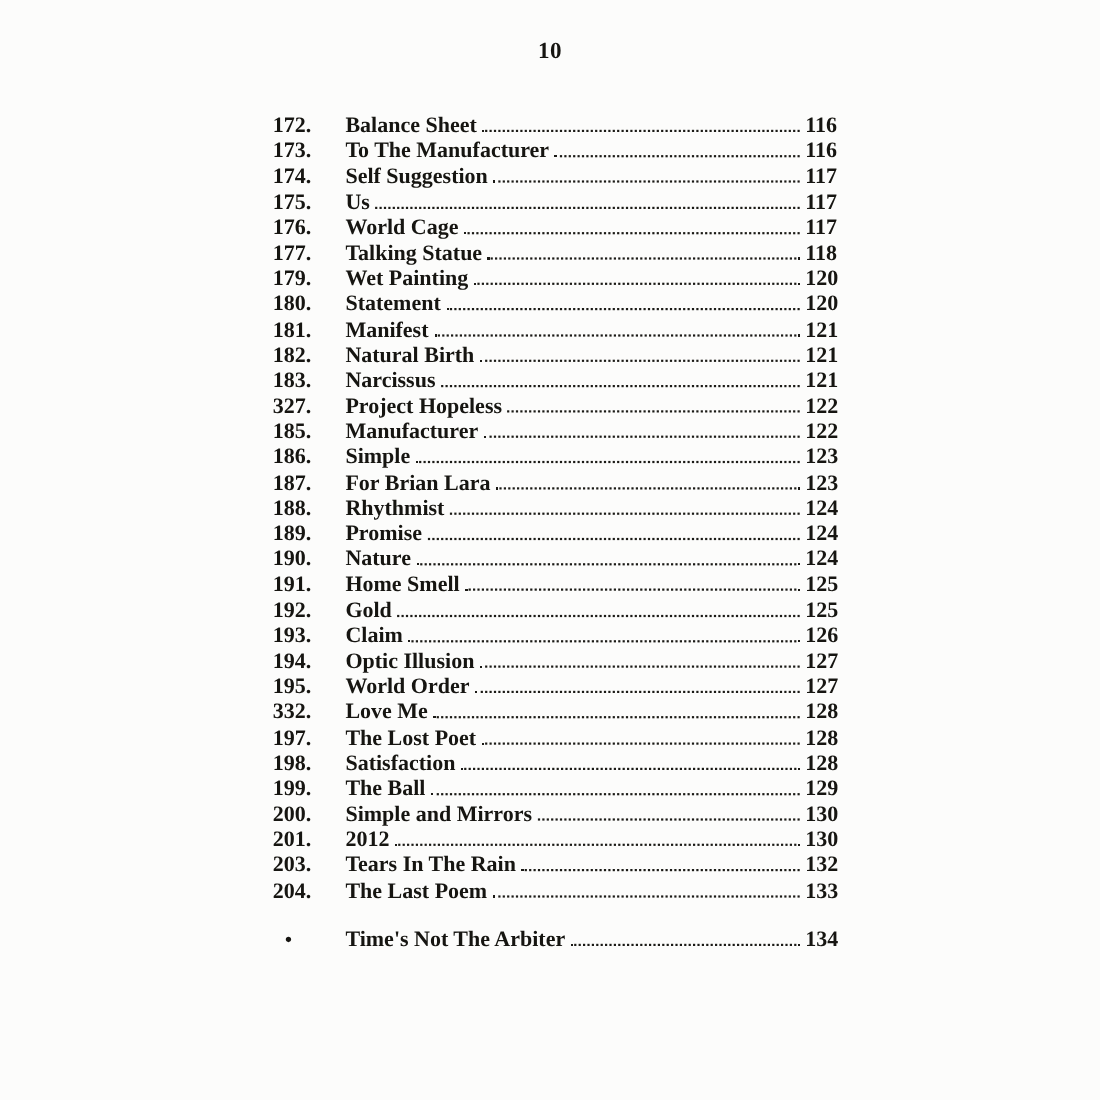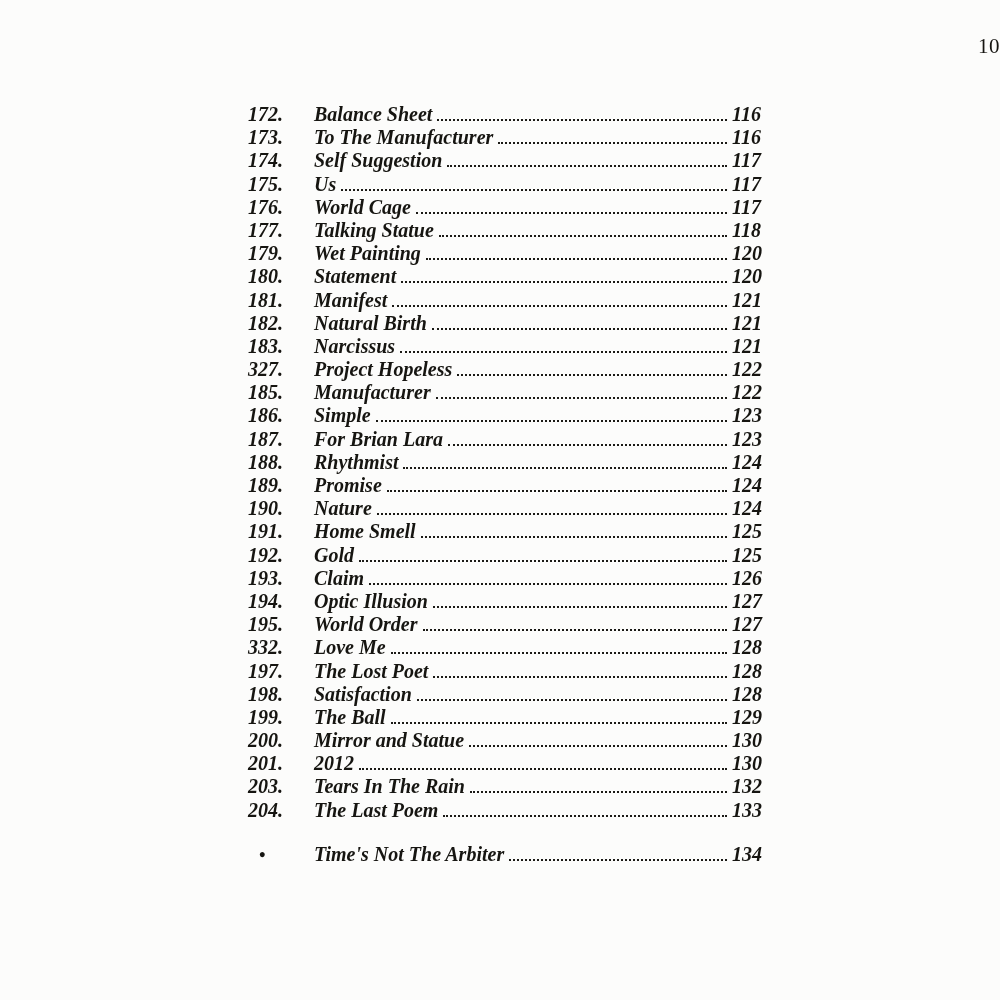--- a/index.html
+++ b/index.html
@@ -14,39 +14,38 @@
     color: #161511;
     overflow: hidden;
   }
   .page {
     position: relative;
     width: 1000px;
     height: 1000px;
   }
   .page-number {
     padding-top: 34px;
-    text-align: right;
+    text-align: center;
     font-size: 21px;
     line-height: 24px;
-    font-weight: 400;
+    font-weight: 700;
     letter-spacing: 0.5px;
   }
   .toc {
     margin-top: 45px;
     margin-left: 248px;
     width: 518px;
   }
   .row {
     display: flex;
     align-items: baseline;
     height: 23.2px;
     font-size: 20px;
     font-weight: 600;
     white-space: nowrap;
-    font-style: italic;
   }
   .num {
     flex: 0 0 66px;
   }
   .title {
     flex: 0 0 auto;
   }
   .leader {
     flex: 1 1 auto;
     min-width: 10px;
@@ -259,21 +258,21 @@
 
   <div class="row">
     <span class="num">199.</span>
     <span class="title">The Ball</span>
     <span class="leader"></span>
     <span class="pg">129</span>
   </div>
 
   <div class="row">
     <span class="num">200.</span>
-    <span class="title">Mirror and Statue</span>
+    <span class="title">Simple and Mirrors</span>
     <span class="leader"></span>
     <span class="pg">130</span>
   </div>
 
   <div class="row">
     <span class="num">201.</span>
     <span class="title">2012</span>
     <span class="leader"></span>
     <span class="pg">130</span>
   </div>

